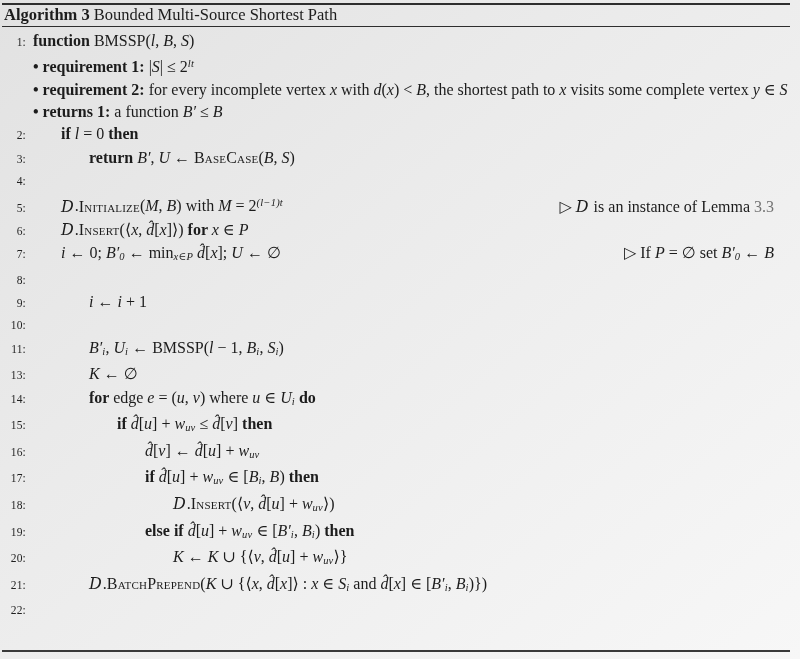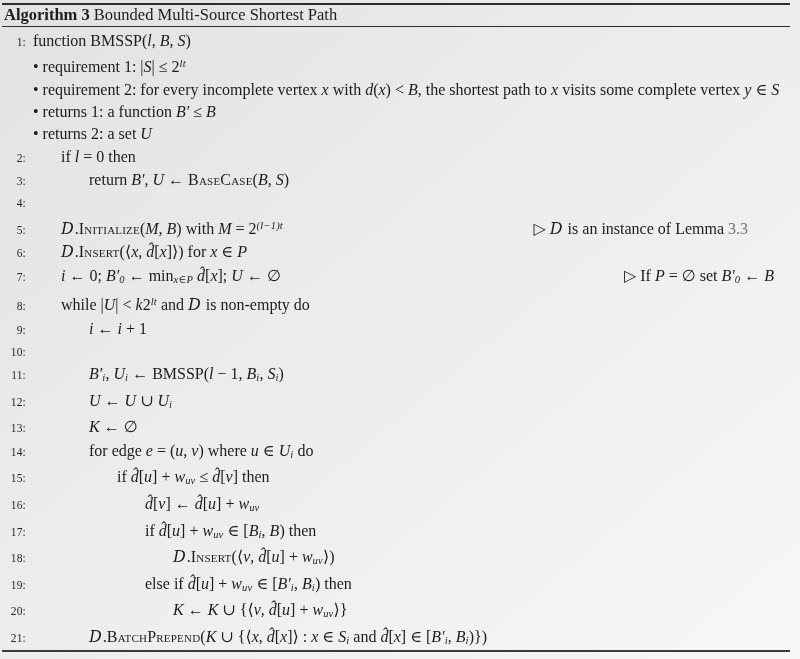--- a/index.html
+++ b/index.html
@@ -29,21 +29,21 @@
   .lnum{
     flex:none;width:22px;margin-right:7px;text-align:right;
     font-size:11.5px;color:#1f1f1f;letter-spacing:0.2px;
   }
   .code{white-space:nowrap;padding-left:calc(var(--ind) * 28px);}
   .algo-line.wrapline .code{white-space:normal;flex:1 1 auto;padding-right:8px;}
   .comment{margin-left:auto;white-space:nowrap;padding-right:26px;flex:none;}
   .algo-line:nth-child(9) .comment{padding-right:52px;}
   
   .sg-r{font-style:normal;}
-  .sg-b{font-weight:normal;text-align:right;}
+  .sg-b{font-weight:bold;text-align:right;}
   .sg-i{font-style:italic;}
   .sg-sc{font-variant:small-caps;letter-spacing:0.2px;margin-top:28px;}
   .sg-cal{font-style:italic;font-family:"DejaVu Serif","Liberation Serif",serif;padding-right:1px;}
   .sg-sup{font-size:0.66em;vertical-align:0.5em;font-style:italic;letter-spacing:0.2px;}
   .sg-sub{font-size:0.66em;vertical-align:-0.22em;font-style:italic;letter-spacing:0.2px;}
   .sg-link{color:#737373;cursor:pointer;}
 </style>
 </head>
 <body>
 
@@ -63,24 +63,20 @@
         <span class="code" style="--ind: 0;"><span class="sg-b">• requirement 1: </span><span class="sg-r">|</span><span class="sg-i">S</span><span class="sg-r">| ≤ 2</span><span class="sg-sup">lt</span></span>
       </div>
       <div class="algo-line wrapline">
         <span class="lnum"></span>
         <span class="code" style="--ind: 0;"><span class="sg-b">• requirement 2: </span><span class="sg-r">for every incomplete vertex </span><span class="sg-i">x</span><span class="sg-r"> with </span><span class="sg-i">d</span><span class="sg-r">(</span><span class="sg-i">x</span><span class="sg-r">) &lt; </span><span class="sg-i">B</span><span class="sg-r">, the shortest path to </span><span class="sg-i">x</span><span class="sg-r"> visits some complete vertex </span><span class="sg-i">y</span><span class="sg-r"> ∈ </span><span class="sg-i">S</span></span>
       </div>
       <div class="algo-line wrapline">
         <span class="lnum"></span>
         <span class="code" style="--ind: 0;"><span class="sg-b">• returns 1: </span><span class="sg-r">a function </span><span class="sg-i">B′</span><span class="sg-r"> ≤ </span><span class="sg-i">B</span></span>
       </div>
-      <div class="algo-line wrapline">
-        <span class="lnum"></span>
-        <span class="code" style="--ind: 0;"><span class="sg-b">• returns 2: </span><span class="sg-r">a set </span><span class="sg-i">U</span></span>
-      </div>
       <div class="algo-line">
         <span class="lnum">2:</span>
         <span class="code" style="--ind: 1;"><span class="sg-b">if </span><span class="sg-i">l</span><span class="sg-r"> = 0 </span><span class="sg-b">then</span></span>
       </div>
       <div class="algo-line">
         <span class="lnum">3:</span>
         <span class="code" style="--ind: 2;"><span class="sg-b">return </span><span class="sg-i">B′</span><span class="sg-r">, </span><span class="sg-i">U</span><span class="sg-r"> ← </span><span class="sg-sc">BaseCase</span><span class="sg-r">(</span><span class="sg-i">B</span><span class="sg-r">, </span><span class="sg-i">S</span><span class="sg-r">)</span></span>
       </div>
       <div class="algo-line">
         <span class="lnum">4:</span>
@@ -94,36 +90,31 @@
         <span class="lnum">6:</span>
         <span class="code" style="--ind: 1;"><span class="sg-cal">D</span><span class="sg-r">.</span><span class="sg-sc">Insert</span><span class="sg-r">(⟨</span><span class="sg-i">x</span><span class="sg-r">, </span><span class="sg-i">d̂</span><span class="sg-r">[</span><span class="sg-i">x</span><span class="sg-r">]⟩) </span><span class="sg-b">for </span><span class="sg-i">x</span><span class="sg-r"> ∈ </span><span class="sg-i">P</span></span>
       </div>
       <div class="algo-line">
         <span class="lnum">7:</span>
         <span class="code" style="--ind: 1;"><span class="sg-i">i</span><span class="sg-r"> ← 0; </span><span class="sg-i">B′</span><span class="sg-sub">0</span><span class="sg-r"> ← min</span><span class="sg-sub">x∈P</span><span class="sg-r"> </span><span class="sg-i">d̂</span><span class="sg-r">[</span><span class="sg-i">x</span><span class="sg-r">]; </span><span class="sg-i">U</span><span class="sg-r"> ← ∅</span></span>
         <span class="comment"><span class="sg-r">▷ If </span><span class="sg-i">P</span><span class="sg-r"> = ∅ set </span><span class="sg-i">B′</span><span class="sg-sub">0</span><span class="sg-r"> ← </span><span class="sg-i">B</span></span>
       </div>
       <div class="algo-line">
         <span class="lnum">8:</span>
-        <span class="code" style="--ind: 1;"><span class="sg-b">while </span><span class="sg-r">|</span><span class="sg-i">U</span><span class="sg-r">| &lt; </span><span class="sg-i">k</span><span class="sg-r">2</span><span class="sg-sup">lt</span><span class="sg-r"> and </span><span class="sg-cal">D</span><span class="sg-r"> is non-empty </span><span class="sg-b">do</span></span>
       </div>
       <div class="algo-line">
         <span class="lnum">9:</span>
         <span class="code" style="--ind: 2;"><span class="sg-i">i</span><span class="sg-r"> ← </span><span class="sg-i">i</span><span class="sg-r"> + 1</span></span>
       </div>
       <div class="algo-line">
         <span class="lnum">10:</span>
       </div>
       <div class="algo-line">
         <span class="lnum">11:</span>
         <span class="code" style="--ind: 2;"><span class="sg-i">B′</span><span class="sg-sub">i</span><span class="sg-r">, </span><span class="sg-i">U</span><span class="sg-sub">i</span><span class="sg-r"> ← BMSSP(</span><span class="sg-i">l</span><span class="sg-r"> − 1, </span><span class="sg-i">B</span><span class="sg-sub">i</span><span class="sg-r">, </span><span class="sg-i">S</span><span class="sg-sub">i</span><span class="sg-r">)</span></span>
-      </div>
-      <div class="algo-line">
-        <span class="lnum">12:</span>
-        <span class="code" style="--ind: 2;"><span class="sg-i">U</span><span class="sg-r"> ← </span><span class="sg-i">U</span><span class="sg-r"> ∪ </span><span class="sg-i">U</span><span class="sg-sub">i</span></span>
       </div>
       <div class="algo-line">
         <span class="lnum">13:</span>
         <span class="code" style="--ind: 2;"><span class="sg-i">K</span><span class="sg-r"> ← ∅</span></span>
       </div>
       <div class="algo-line">
         <span class="lnum">14:</span>
         <span class="code" style="--ind: 2;"><span class="sg-b">for </span><span class="sg-r">edge </span><span class="sg-i">e</span><span class="sg-r"> = (</span><span class="sg-i">u</span><span class="sg-r">, </span><span class="sg-i">v</span><span class="sg-r">) where </span><span class="sg-i">u</span><span class="sg-r"> ∈ </span><span class="sg-i">U</span><span class="sg-sub">i</span><span class="sg-r"> </span><span class="sg-b">do</span></span>
       </div>
       <div class="algo-line">

